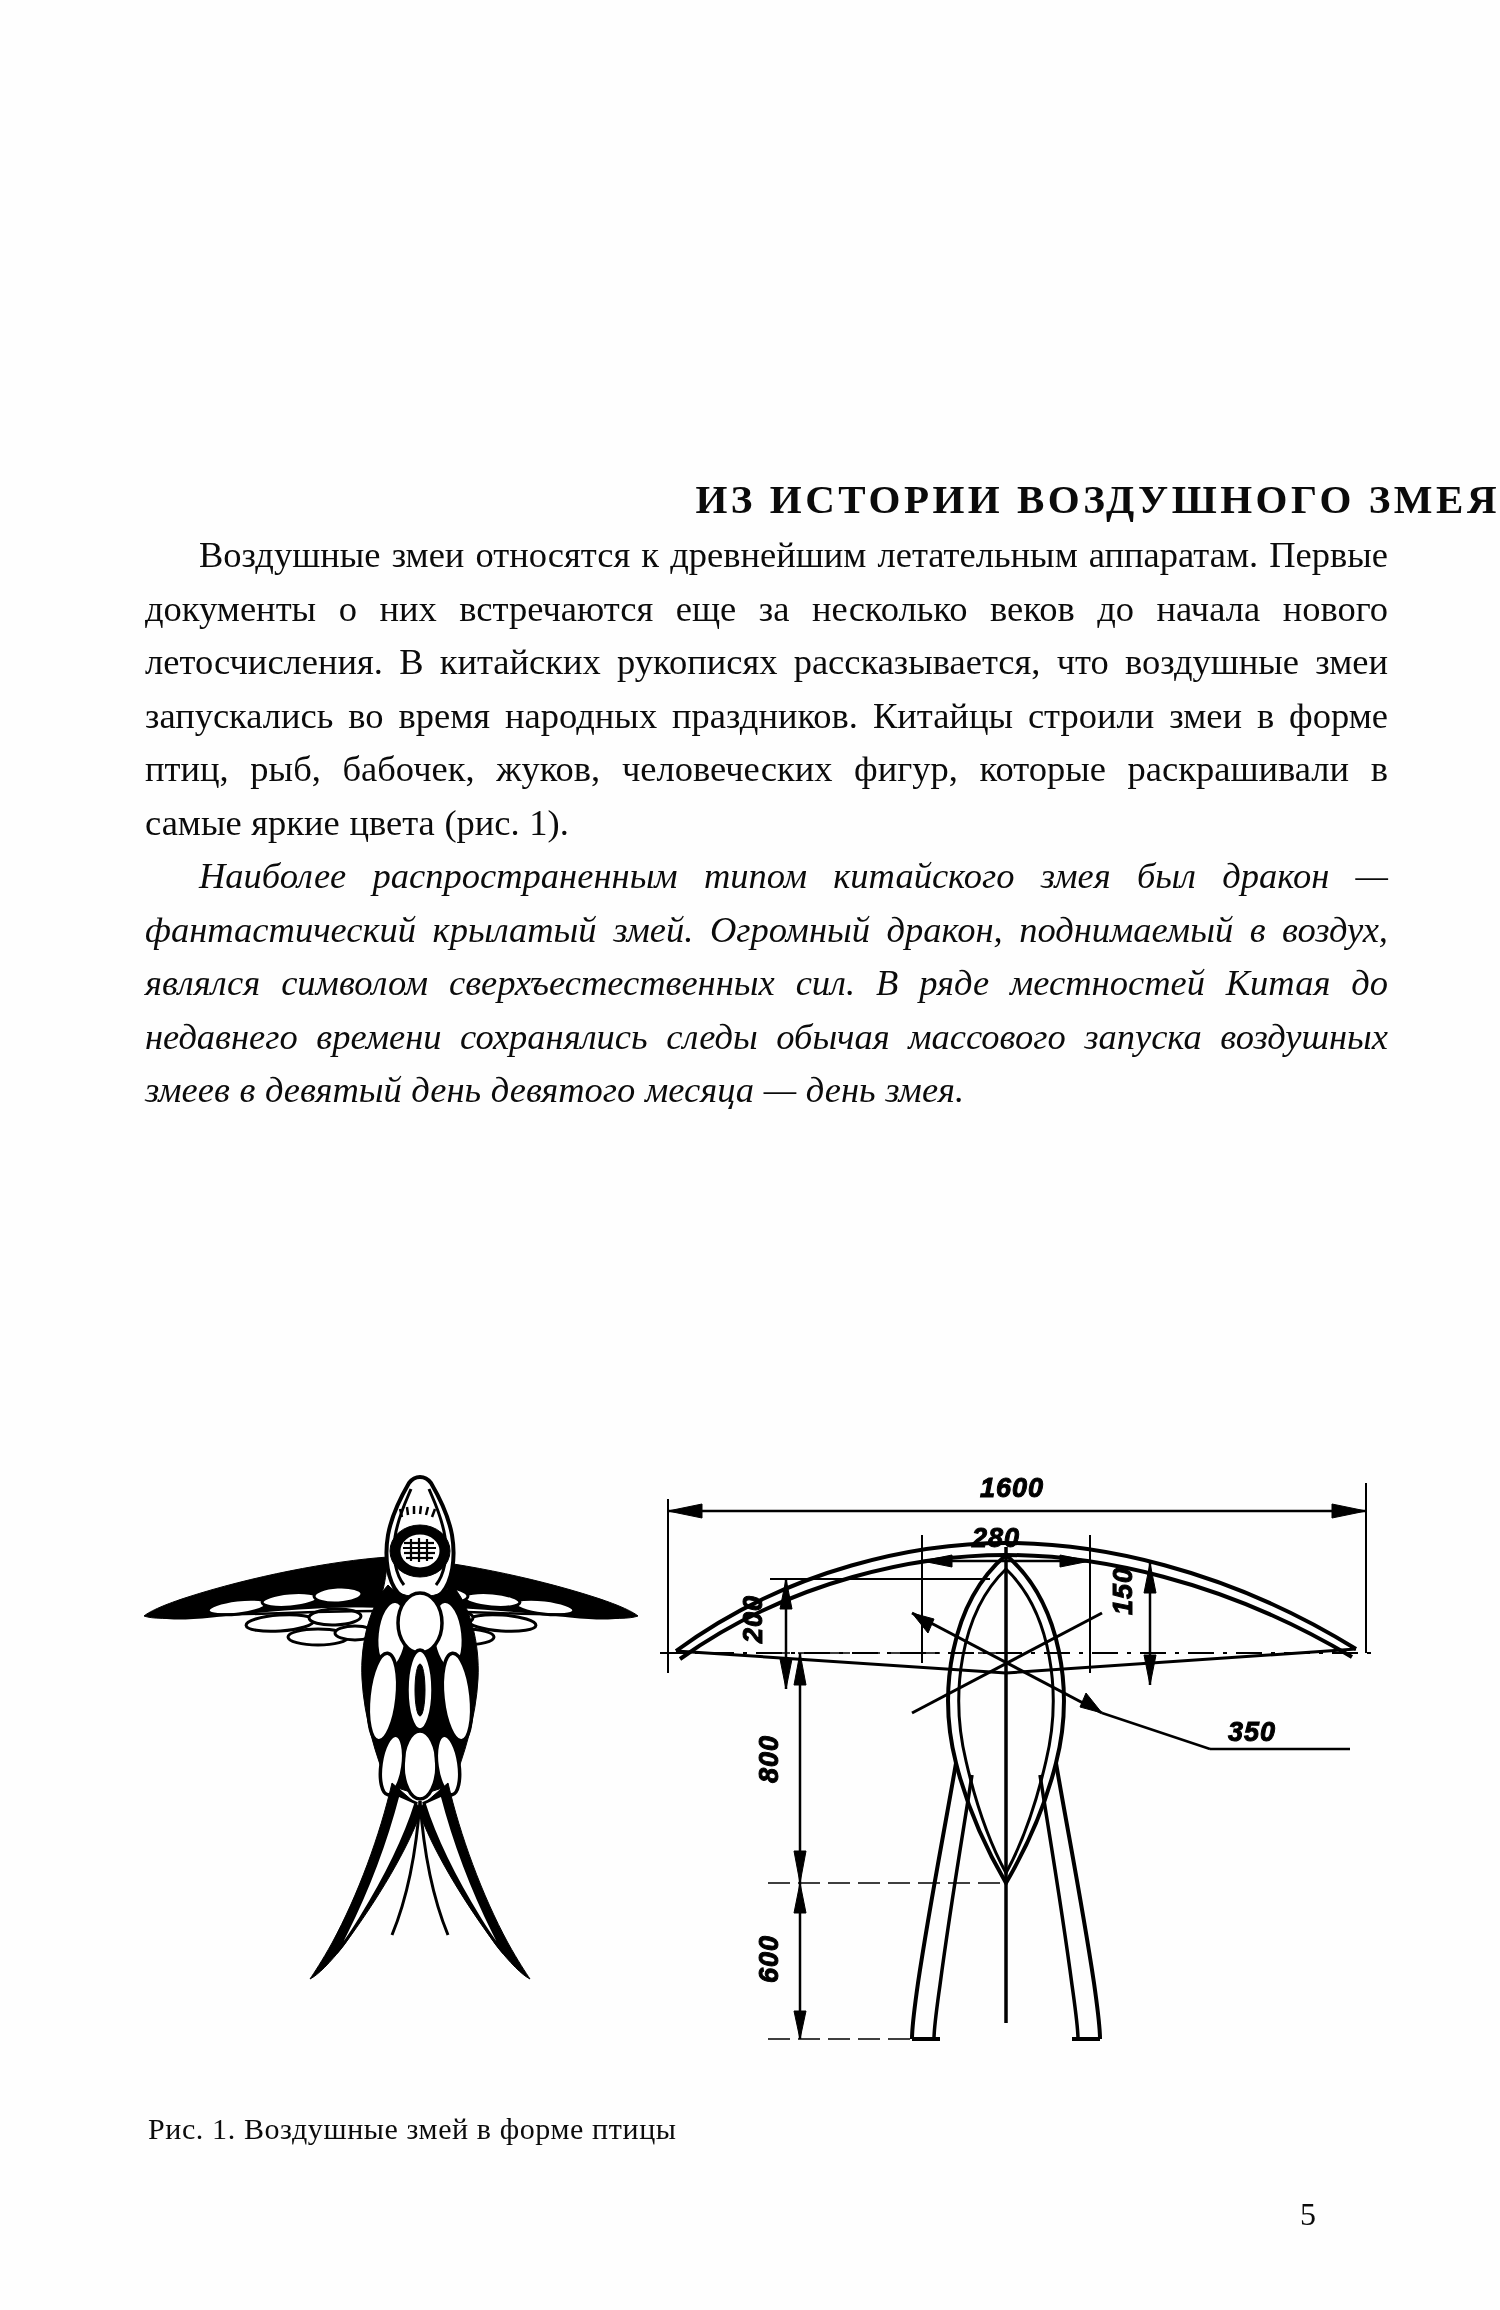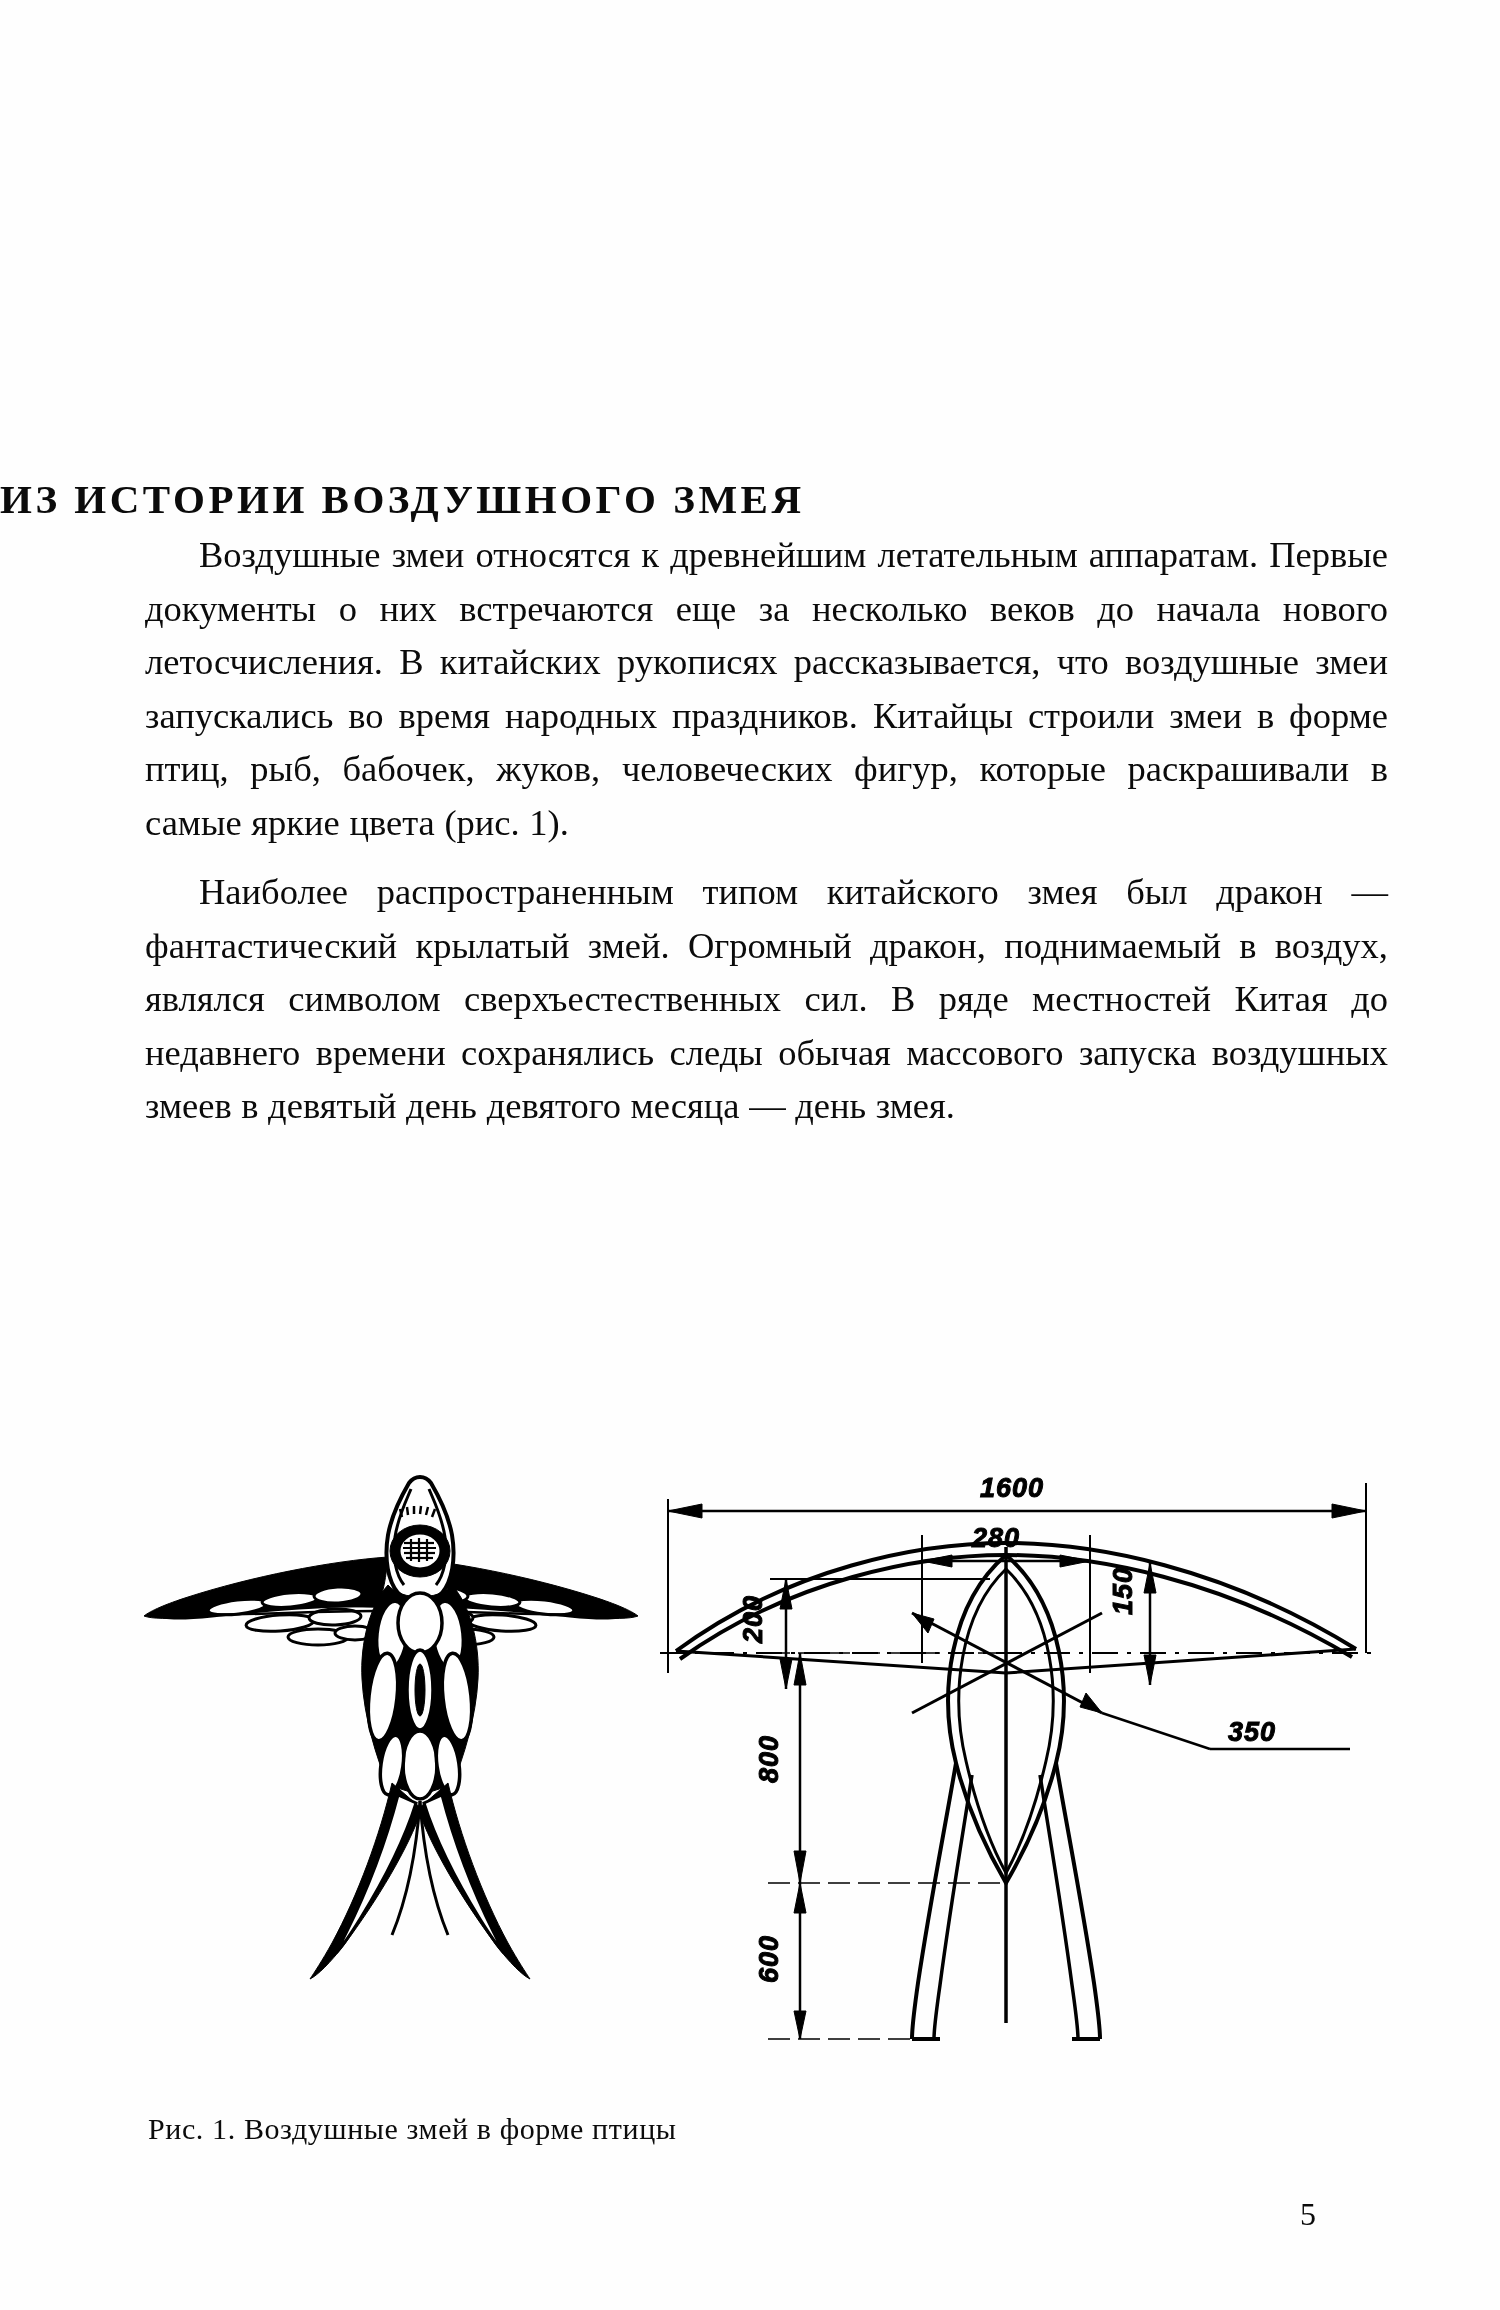--- a/index.html
+++ b/index.html
@@ -22,21 +22,21 @@
     inset: 0;
     background: #fefefe;
   }
 
   
   .article-title {
     position: absolute;
     top: 448px;
     left: 0;
     width: 1500px;
-    text-align: left;
+    text-align: right;
     font-size: 41px;
     font-weight: bold;
     letter-spacing: 3.5px;
     font-family: "Liberation Serif", "DejaVu Serif", serif;
     white-space: nowrap;
   }
 
   
   .body-text {
     position: absolute;
@@ -49,21 +49,21 @@
     font-family: "Liberation Serif", "DejaVu Serif", serif;
   }
   .para {
     margin: 0;
     text-indent: 54px;
     text-align: justify;
     text-align-last: left;
     hyphens: none;
     word-spacing: 0.5px;
   }
-  .para + .para { margin-top: 16px; }
+  .para + .para { margin-top: 0; font-style: italic; }
 
   
   .figure {
     position: absolute;
     top: 1455px;
     left: 120px;
     width: 1270px;
     height: 620px;
   }
   .figure svg { display: block; }

